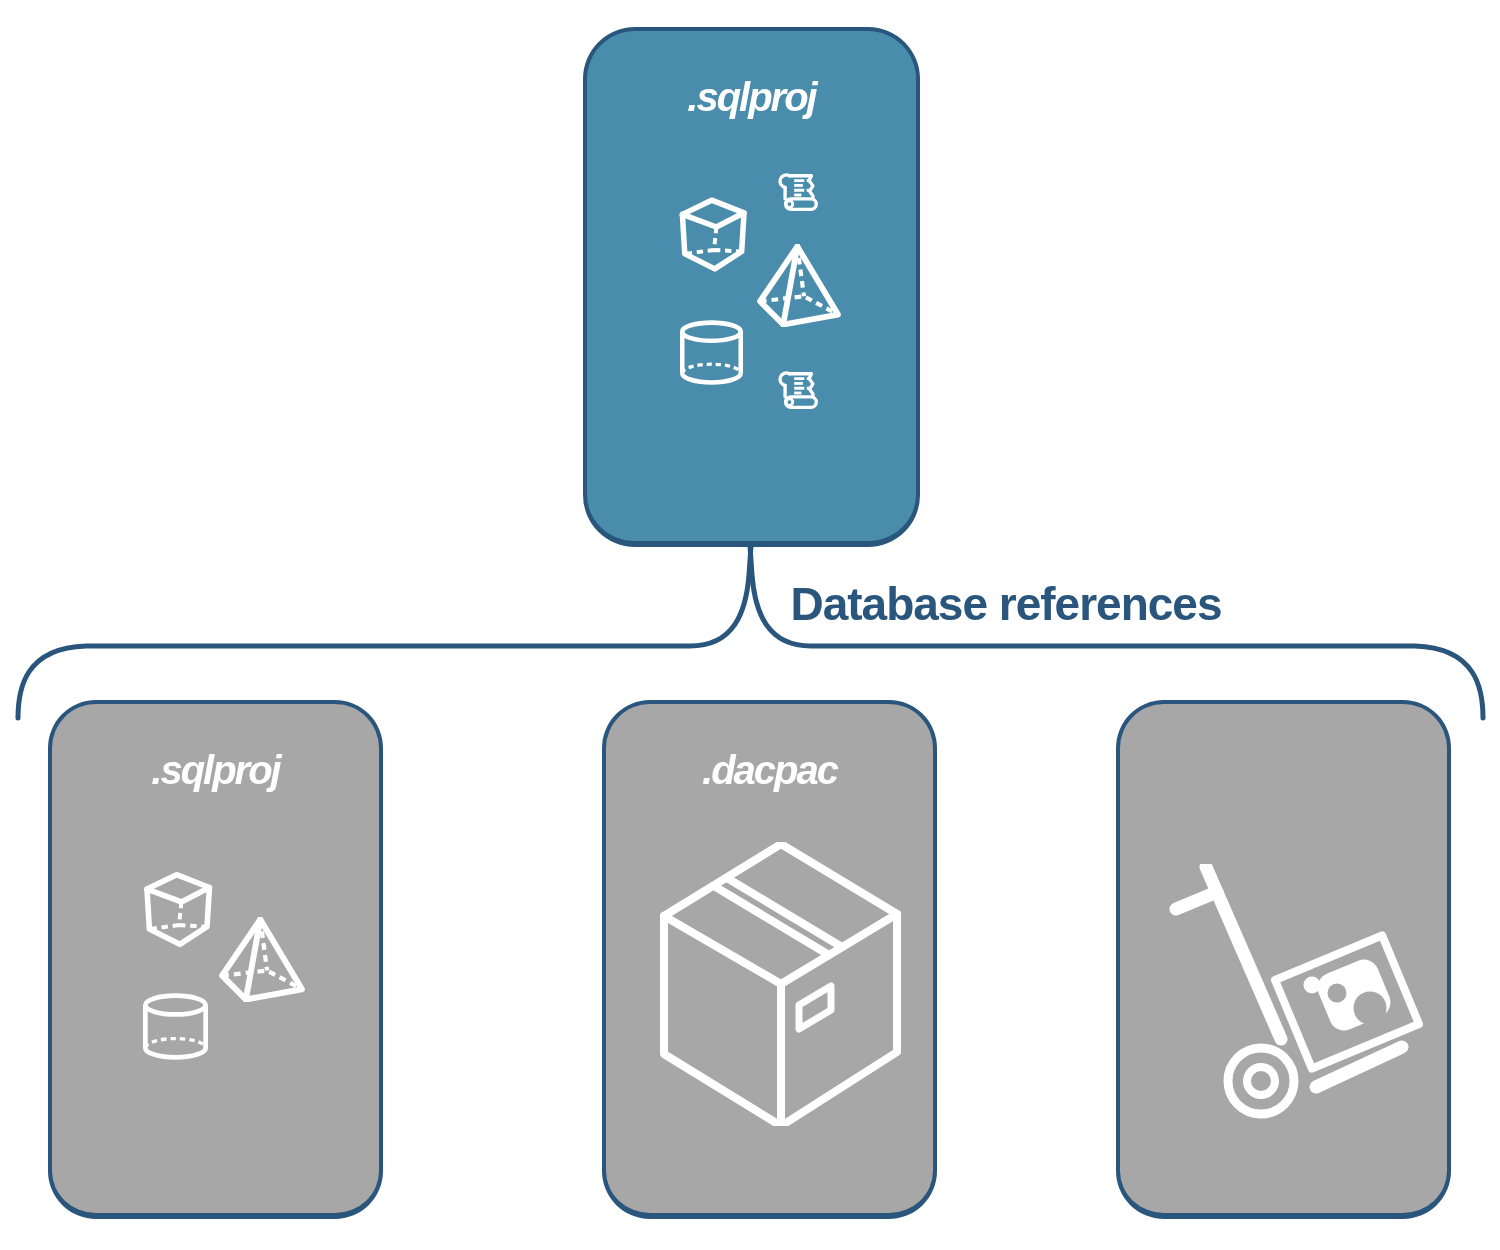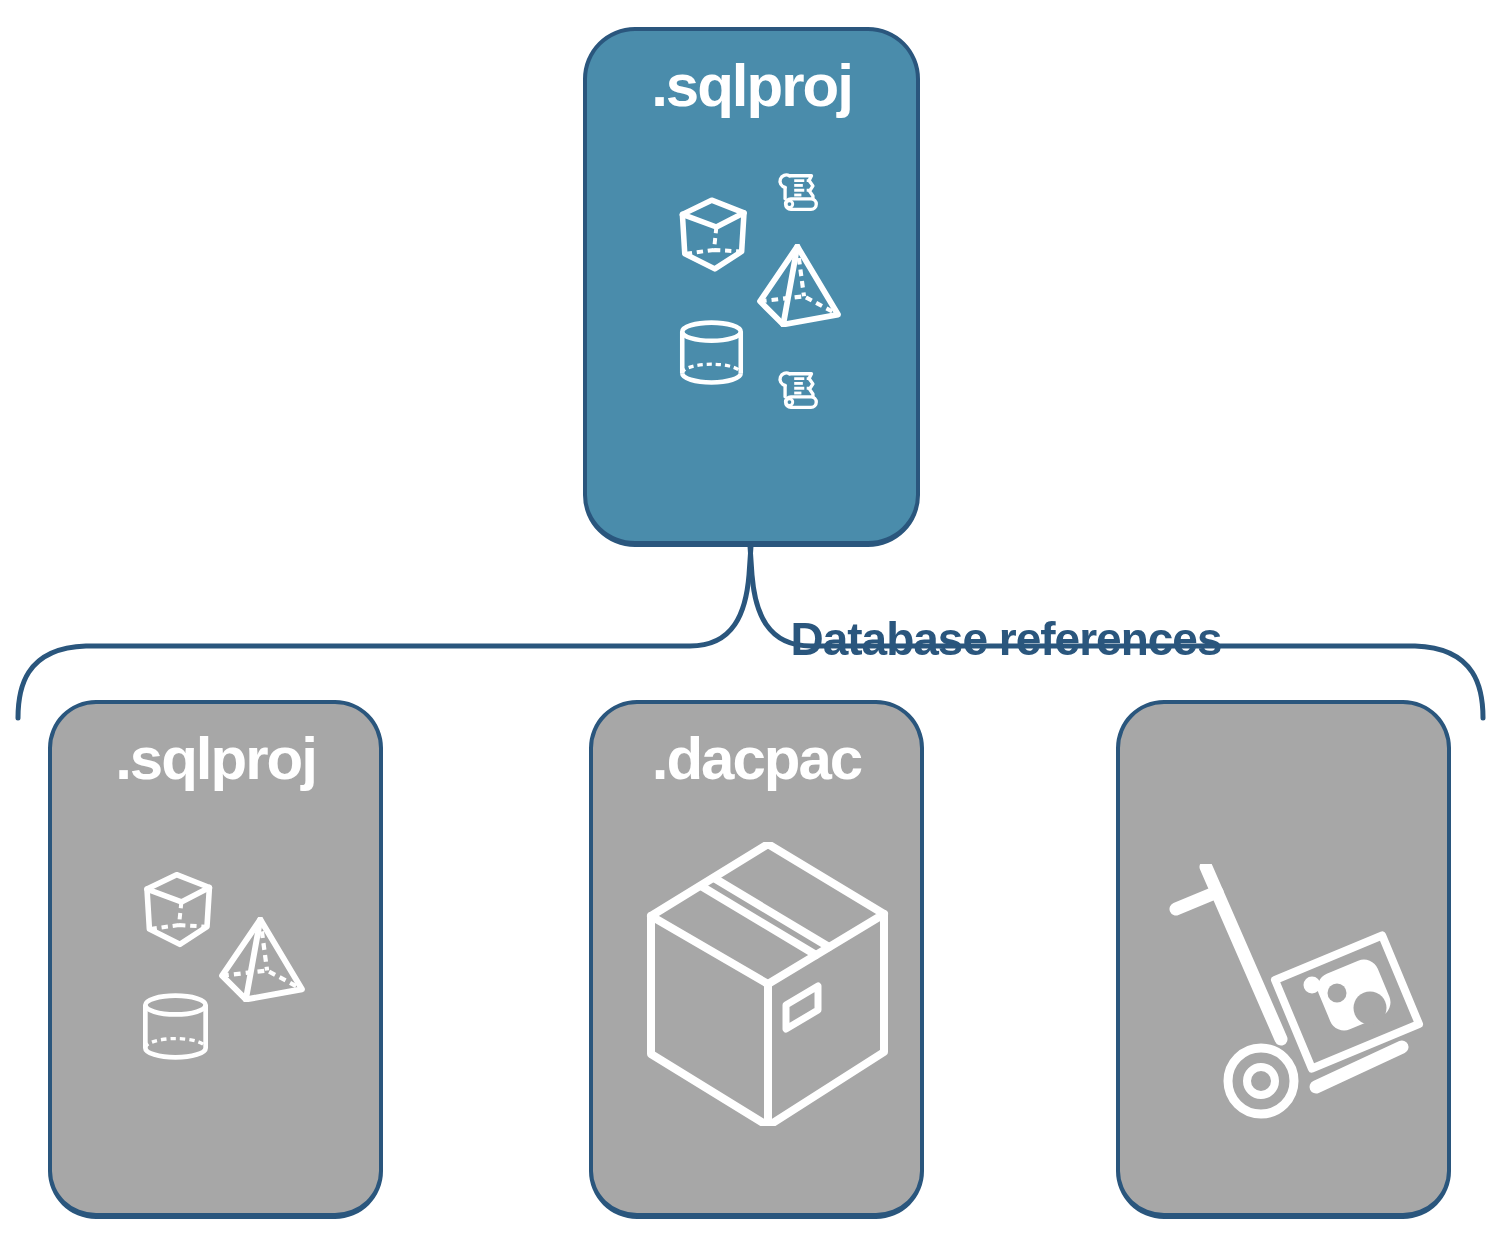--- a/index.html
+++ b/index.html
@@ -28,43 +28,43 @@
   .box.root{
     left:583px;top:27px;width:337px;height:520px;
     background:var(--root-fill);
     border-radius:52px;
   }
   .box.child{
     background:var(--child-fill);
     top:700px;width:335px;height:519px;
   }
   .box.child.c0{left:48px;}
-  .box.child.c1{left:589px;}
+  .box.child.c1{left:602px;}
   .box.child.c2{left:1116px;}
   .box-title{
     display:block;
-    padding-top:22px;
-    font-size:60px;
+    padding-top:44px;
+    font-size:40px;
     font-weight:bold;
     letter-spacing:-2px;
     line-height:1.1;
     color:#ffffff;
+    font-style:italic;
   }
   .icon-layer{position:absolute;left:0;top:0;pointer-events:none;}
   .brace-layer{position:absolute;left:0;top:0;width:1500px;height:1250px;pointer-events:none;}
   .connector-label{
     position:absolute;
     left:1006px;top:577px;
     transform:translateX(-50%);
     white-space:nowrap;
     font-size:46px;
     font-weight:bold;
     letter-spacing:-1px;
     color:var(--outline);
-    margin-top:35px;
   }
 </style>
 </head>
 <body>
 
 <div class="canvas">
 
   <svg width="0" height="0" style="position:absolute" aria-hidden="true">
     <defs>
       <symbol id="sym-cube" viewBox="0 0 100 100">

